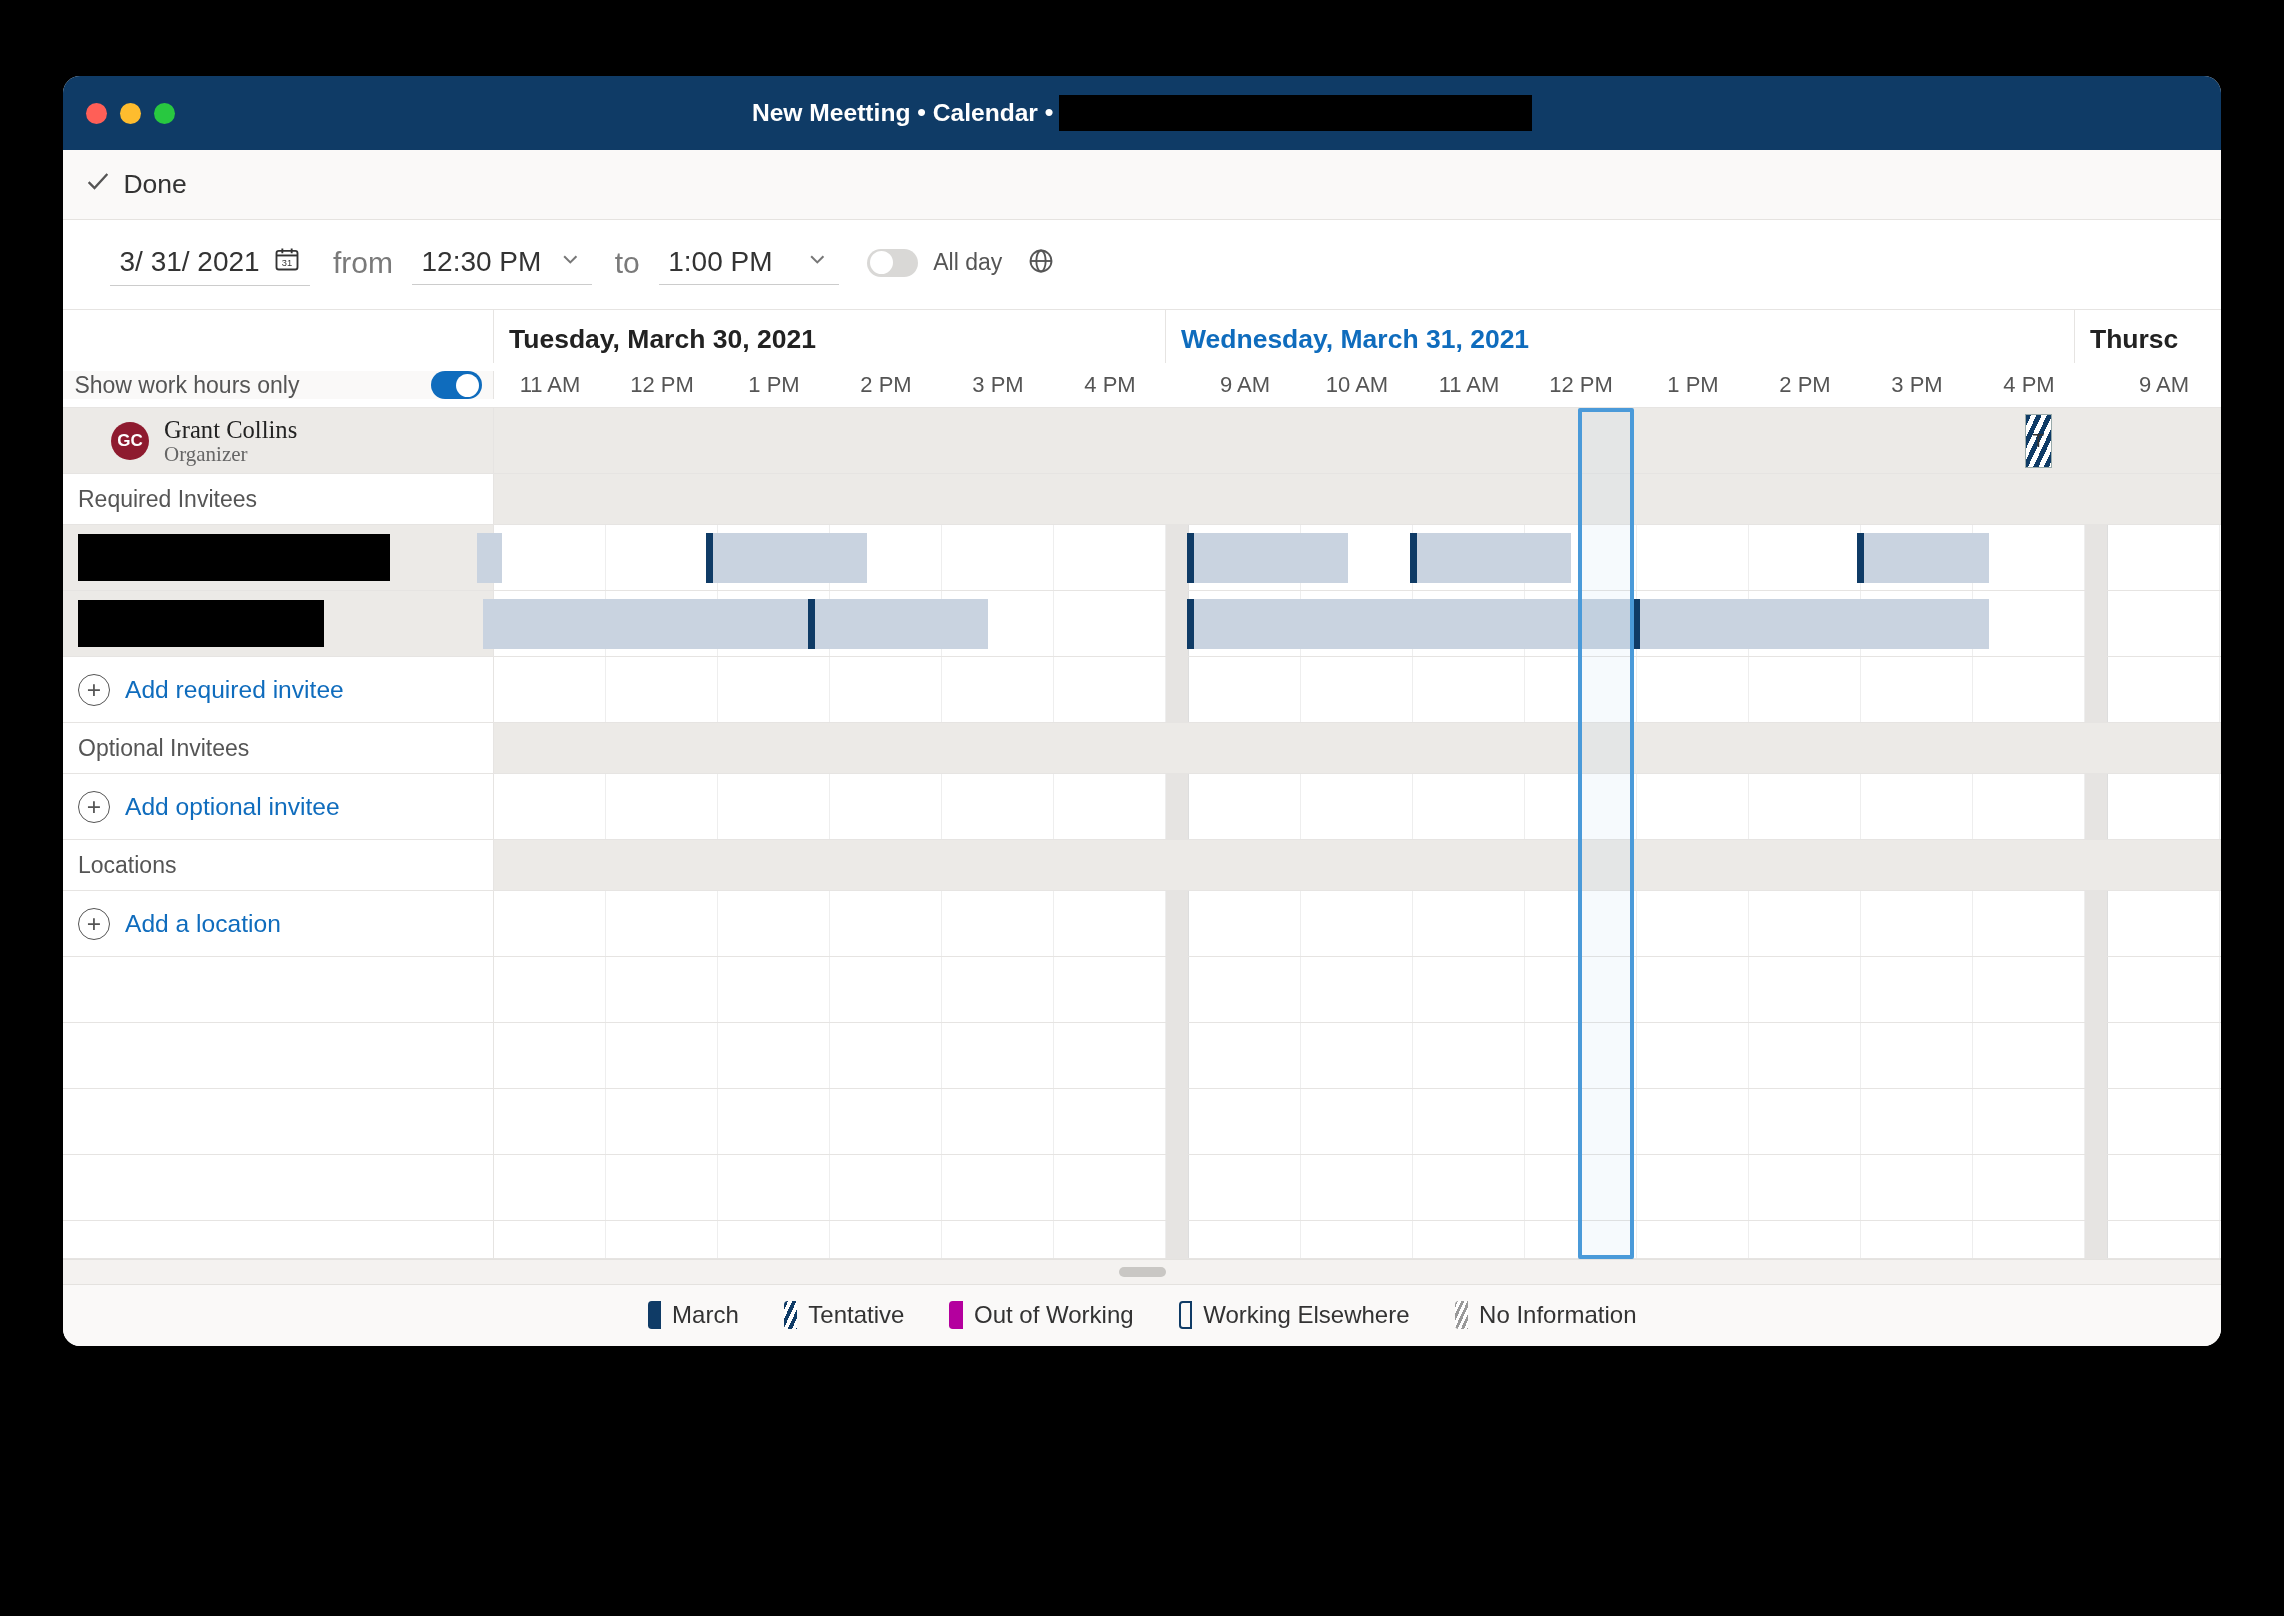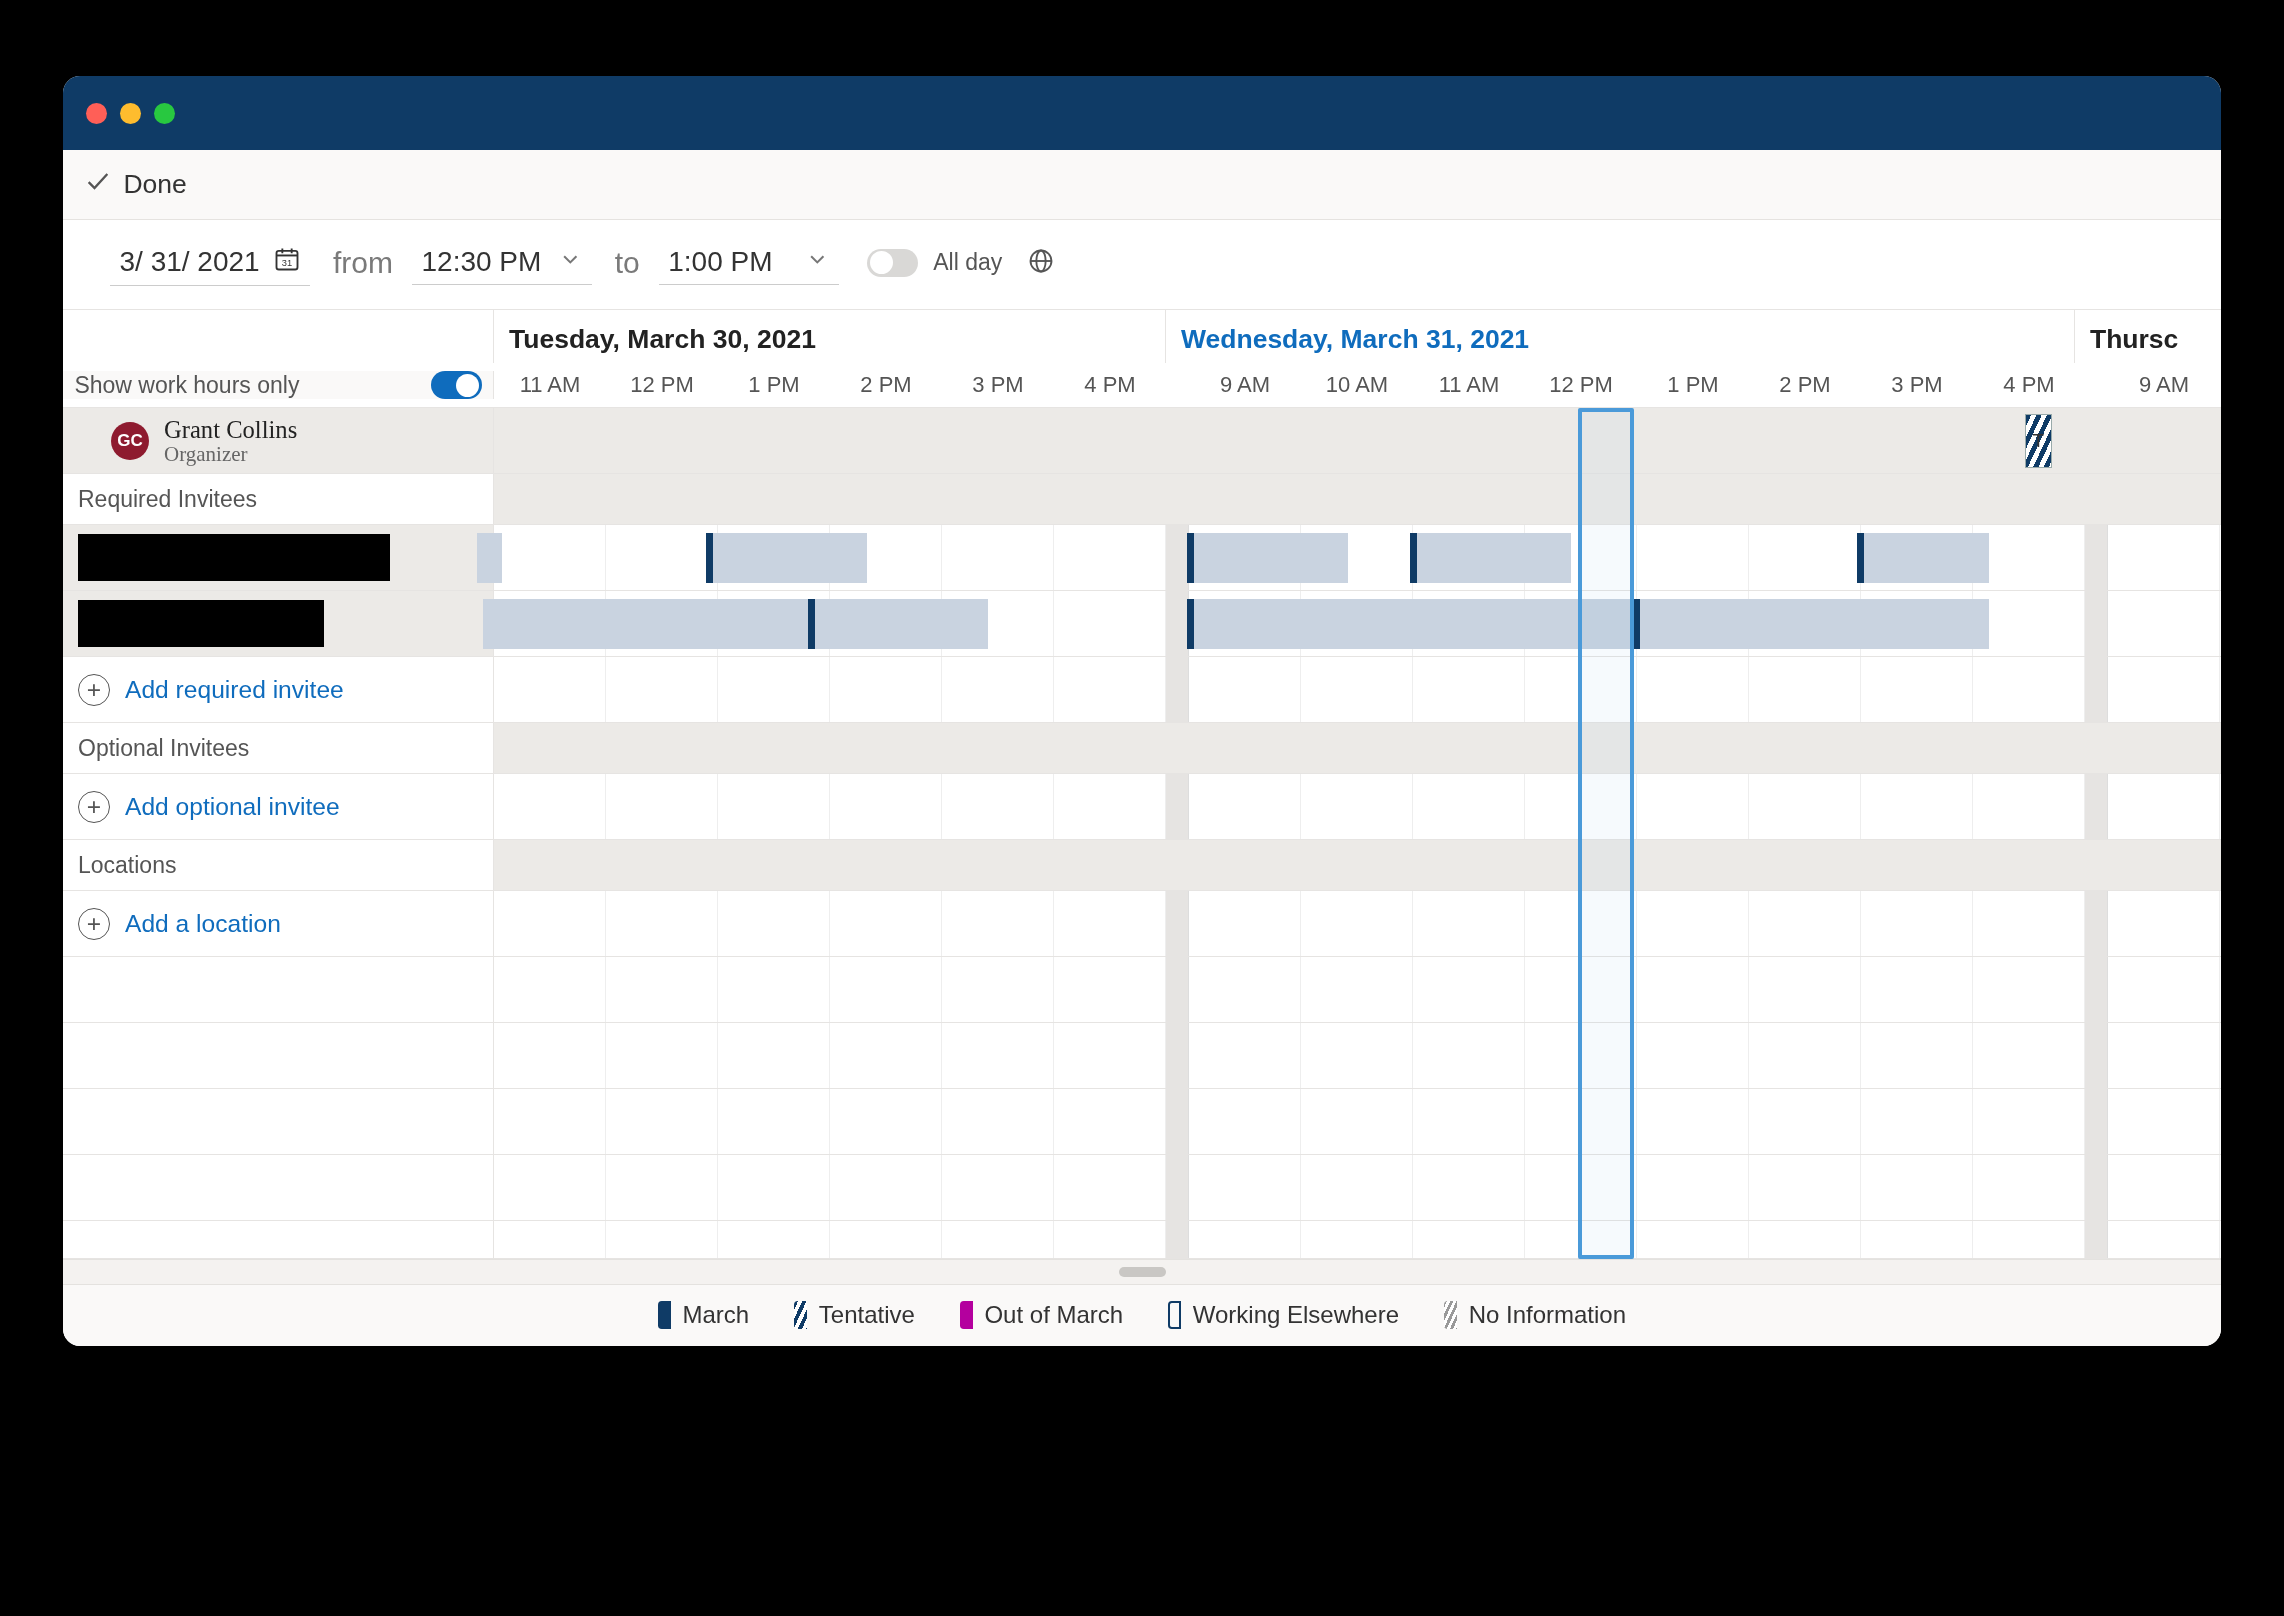--- a/index.html
+++ b/index.html
@@ -189,20 +189,24 @@
 </head>
 <body>
 
 <div class="window">
 
   <div class="titlebar">
     <div class="traffic">
       <span class="tclose"></span>
       <span class="tmin"></span>
       <span class="tmax"></span>
+    </div>
+    <div class="title-center">
+      <span>New Meetting • Calendar •</span>
+      <span class="redact"></span>
     </div>
   </div>
 
   <div class="toolbar">
     <button class="done-btn">
       <span class="check-icon">
         <svg viewBox="0 0 24 24" fill="none" stroke="#555" stroke-width="2">
             <polyline points="4 13 9 18 20 6"></polyline>
           </svg>
       </span>
@@ -441,21 +445,21 @@
       <div class="legend-item">
           <span class="lg-busy"></span>
           <span>March</span>
         </div>
       <div class="legend-item">
           <span class="lg-tent"></span>
           <span>Tentative</span>
         </div>
       <div class="legend-item">
           <span class="lg-oof"></span>
-          <span>Out of March</span>
+          <span>Out of Working</span>
         </div>
       <div class="legend-item">
           <span class="lg-we"></span>
           <span>Working Elsewhere</span>
         </div>
       <div class="legend-item">
           <span class="lg-noinfo"></span>
           <span>No Information</span>
         </div>
     </div>

